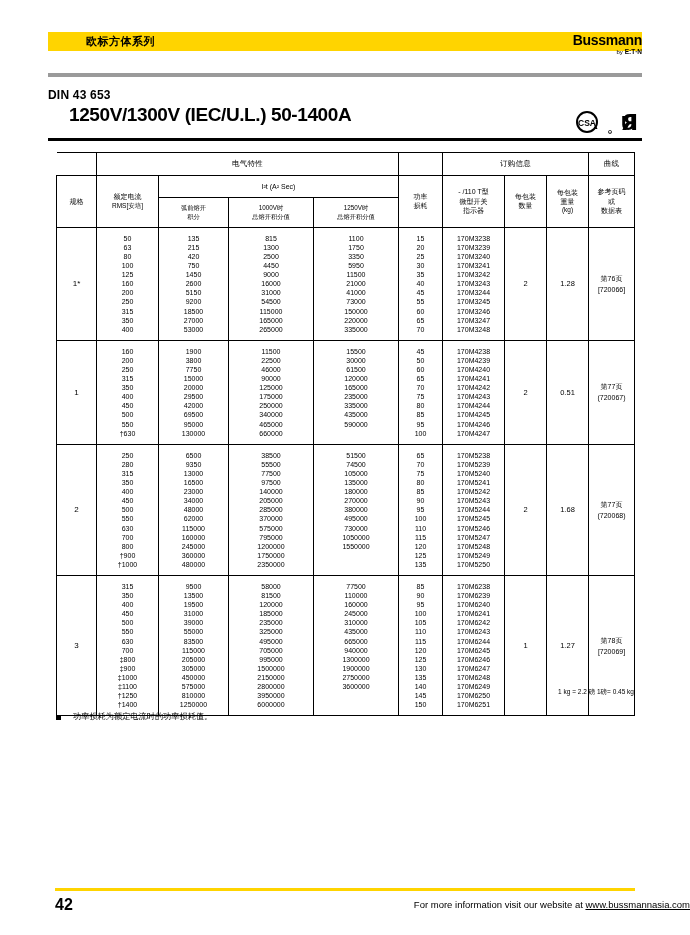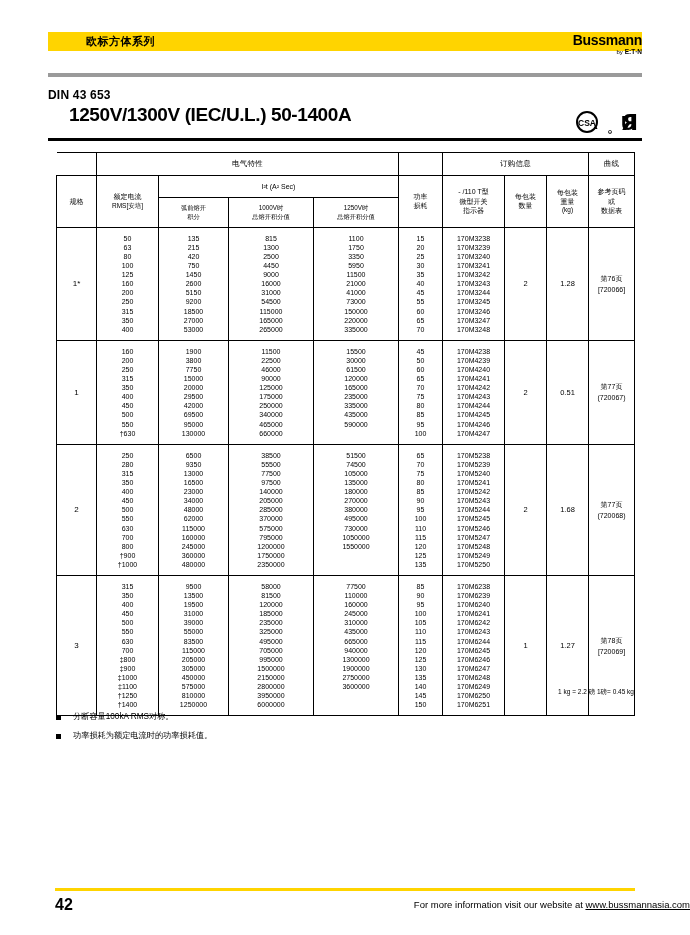--- a/index.html
+++ b/index.html
@@ -616,24 +616,20 @@
           </tr>
         </tbody>
     </table>
   </div>
 
   <div class="conv">1 kg = 2.2 磅   1磅= 0.45 kg</div>
 
   <div class="notes" id="notes">
       <div class="note">
         <span class="bullet"></span>
-        <span>分断容量100kA  RMS对称。</span>
-      </div>
-      <div class="note">
-        <span class="bullet"></span>
         <span>功率损耗为额定电流时的功率损耗值。</span>
       </div>
     </div>
 
   <div class="foot-rule"></div>
   <div class="pagenum">42</div>
   <div class="footmsg">
     <span>For more information visit our website at </span><span class="url">www.bussmannasia.com</span>
   </div>
 

